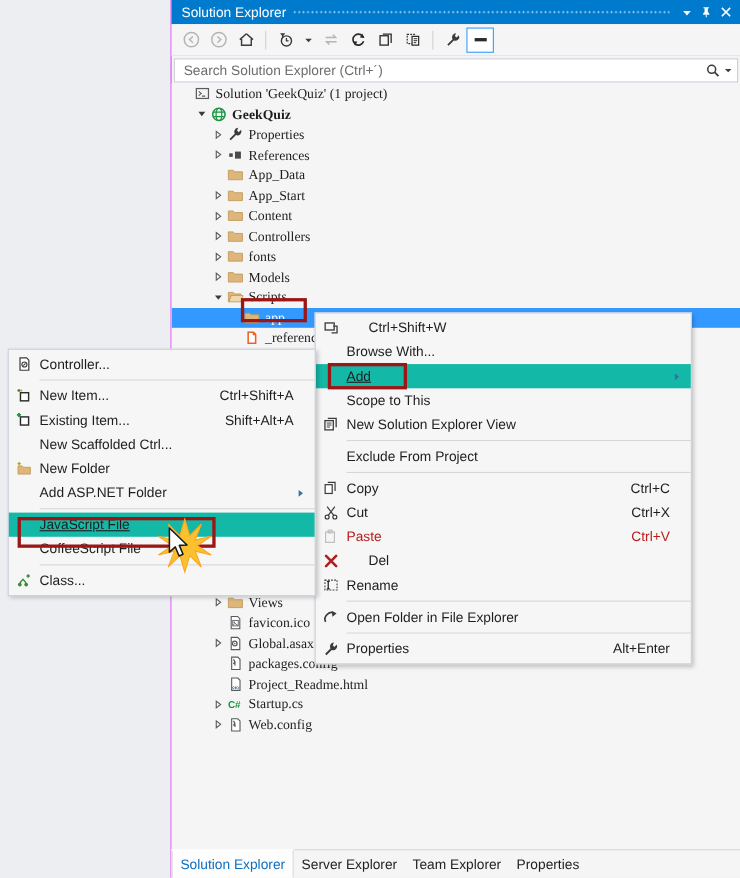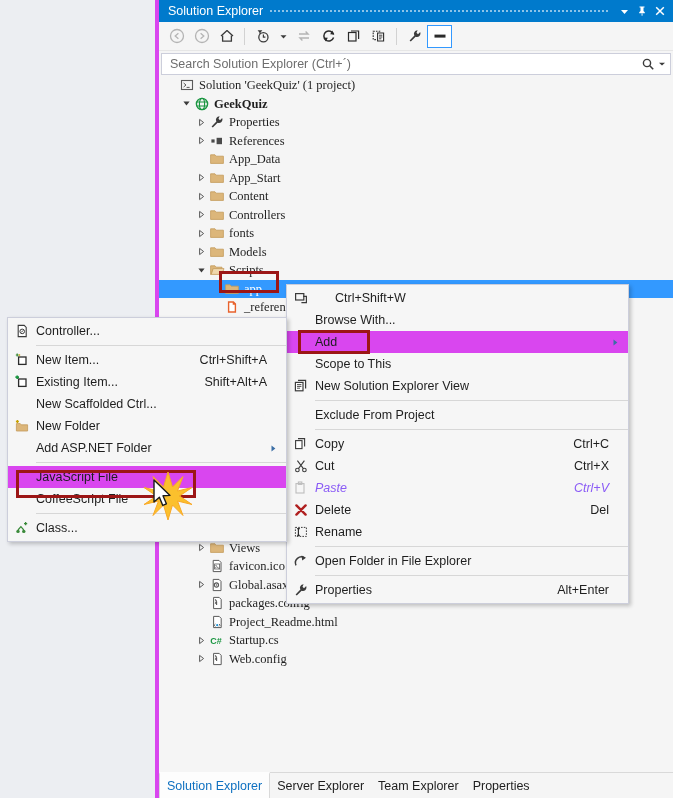--- a/index.html
+++ b/index.html
@@ -8,21 +8,21 @@
     background: #eceef2;
     font-family: "Liberation Sans", sans-serif;
     overflow: hidden;
   }
   #root { position: relative; width: 673px; height: 798px; }
 
   
   #se-panel {
     position: absolute; left: 155px; top: 0; width: 518px; height: 798px;
     background: #f5f5f5;
-    border-left: 4px solid #d946ef;
+    border-left: 1px solid #d946ef;
     box-sizing: border-box;
   }
   #se-titlebar {
     height: 22px; background: #007acc; color: #ffffff;
     display: flex; align-items: center; padding: 0 4px 0 9px;
     font-size: 12.5px;
   }
   #se-title { flex: 0 0 auto; white-space: nowrap; }
   #se-dots { flex: 1 1 auto; height: 22px; margin: 0 6px;
     background-image: radial-gradient(circle, rgba(255,255,255,.55) 0.9px, transparent 1.1px);
@@ -81,22 +81,22 @@
 
   
   .menu {
     position: absolute; background: #f6f6f6;
     border: 1px solid #cccedb;
     box-shadow: 2px 2px 4px rgba(0,0,0,0.22);
     font-size: 12.5px; color: #1e1e1e; padding: 2px 0;
     box-sizing: border-box;
   }
   .mi { height: 22px; display: flex; align-items: center; position: relative; white-space: nowrap; }
-  .mi.hl { background: #d946ef; }
-  .mi.disabled { color: #8b5cf6; font-style: italic; }
+  .mi.hl { background: #14b8a6; text-decoration: underline; }
+  .mi.disabled { color: #b91c1c; }
   .mi-icon { width: 28px; flex: 0 0 28px; display: flex; align-items: center; justify-content: center; }
   .mi-label { flex: 1 1 auto; }
   .mi-key { flex: 0 0 auto; padding-left: 20px; padding-right: 10px; }
   .mi-arrow { flex: 0 0 auto; padding-right: 9px; display: flex; align-items: center; }
   .msep { height: 1px; background: #d7d7d7; margin: 3px 0 3px 28px; }
 
   
   .annot {
     position: absolute; border: 3px solid #9c1616; box-sizing: border-box;
     pointer-events: none;
@@ -718,21 +718,20 @@
         <span class="mi-label">Paste</span>
         <span class="mi-key">Ctrl+V</span>
         <span class="mi-arrow"></span>
       </div>
       <div class="mi">
         <span class="mi-icon">
           <svg width="16" height="16" viewBox="0 0 16 16">
             <path d="M3.4 3.4 L12.6 12.6 M12.6 3.4 L3.4 12.6" stroke="#b02020" stroke-width="2.4" stroke-linecap="round"></path>
           </svg>
         </span>
-        <span class="mi-label">Delete</span>
         <span class="mi-key">Del</span>
         <span class="mi-arrow"></span>
       </div>
       <div class="mi">
         <span class="mi-icon">
           <svg width="16" height="16" viewBox="0 0 16 16">
             <rect x="2.4" y="3.4" width="11" height="9" fill="none" stroke="#3b3b3b" stroke-width="1" stroke-dasharray="1.6 1.2"></rect>
             <path d="M5.4 4.6 V11.4 M4.2 4.6 H6.8 M4.2 11.4 H6.8" stroke="#2b2b2b" stroke-width="1.2"></path>
           </svg>
         </span>

